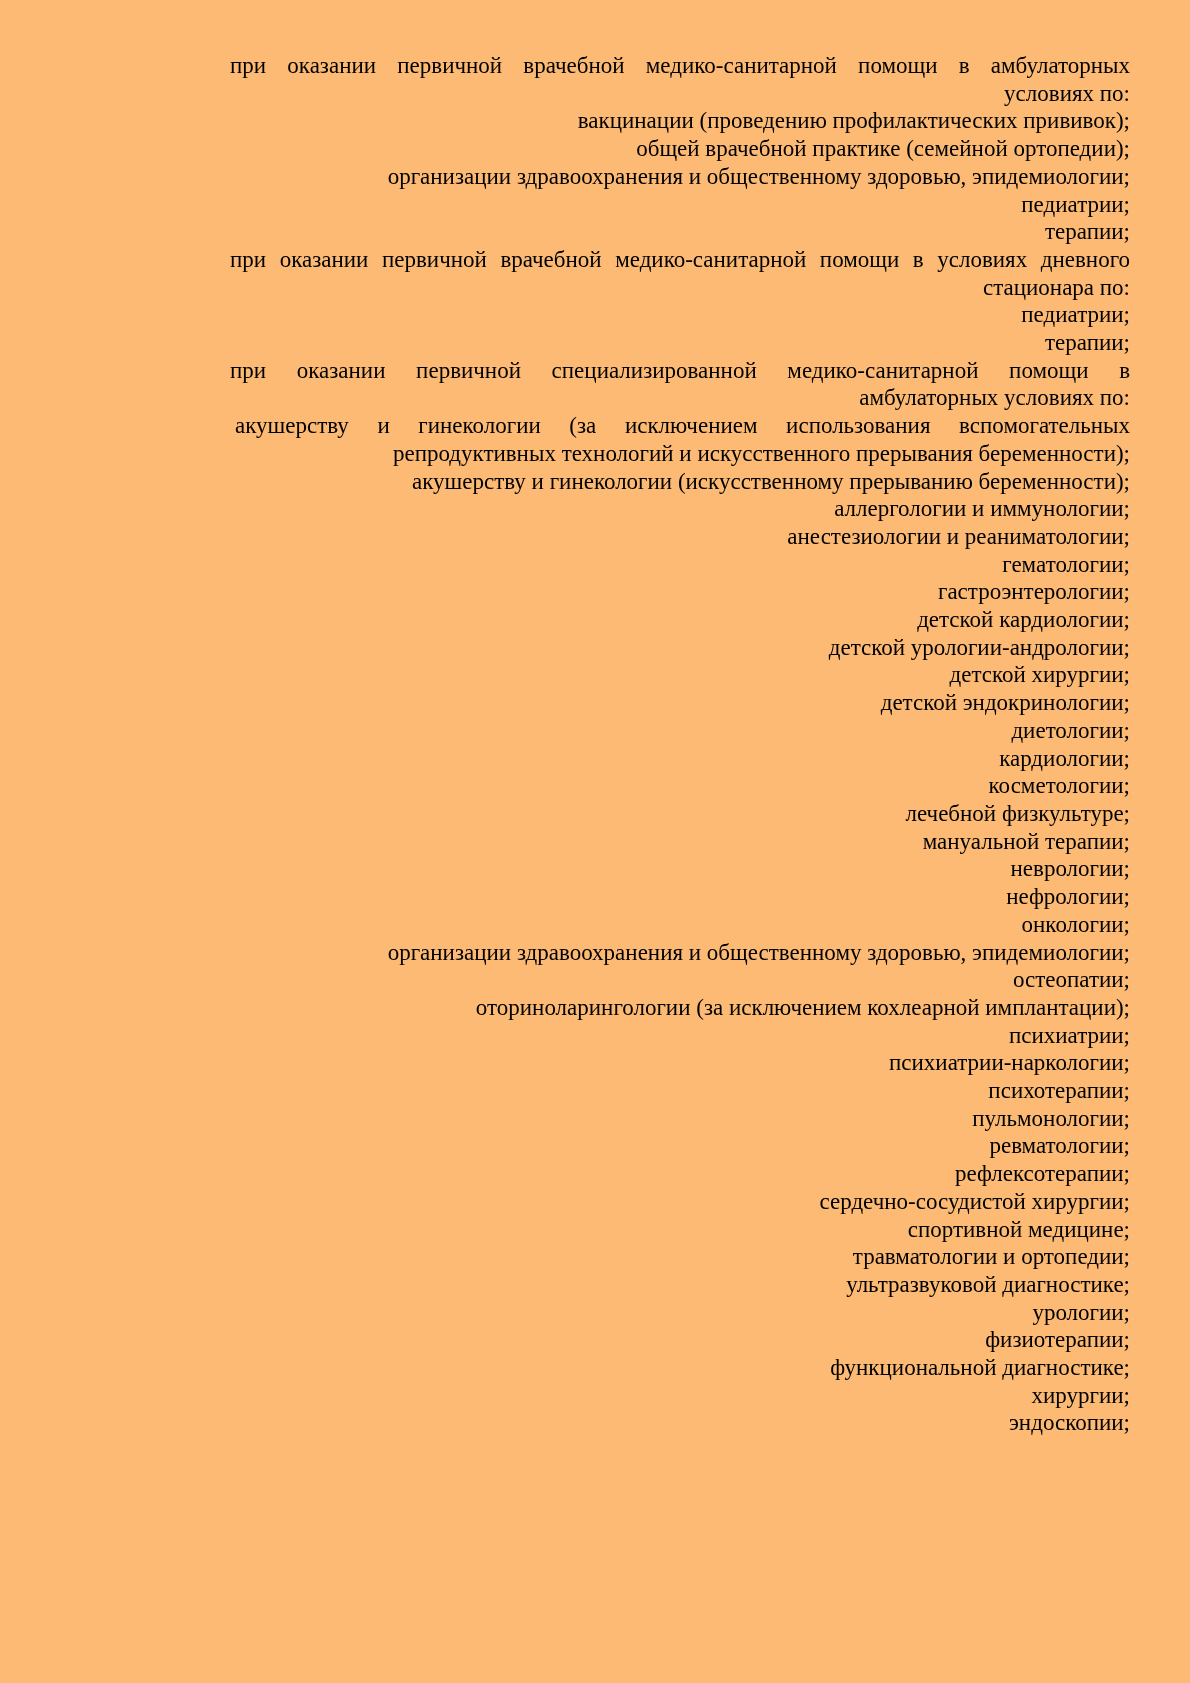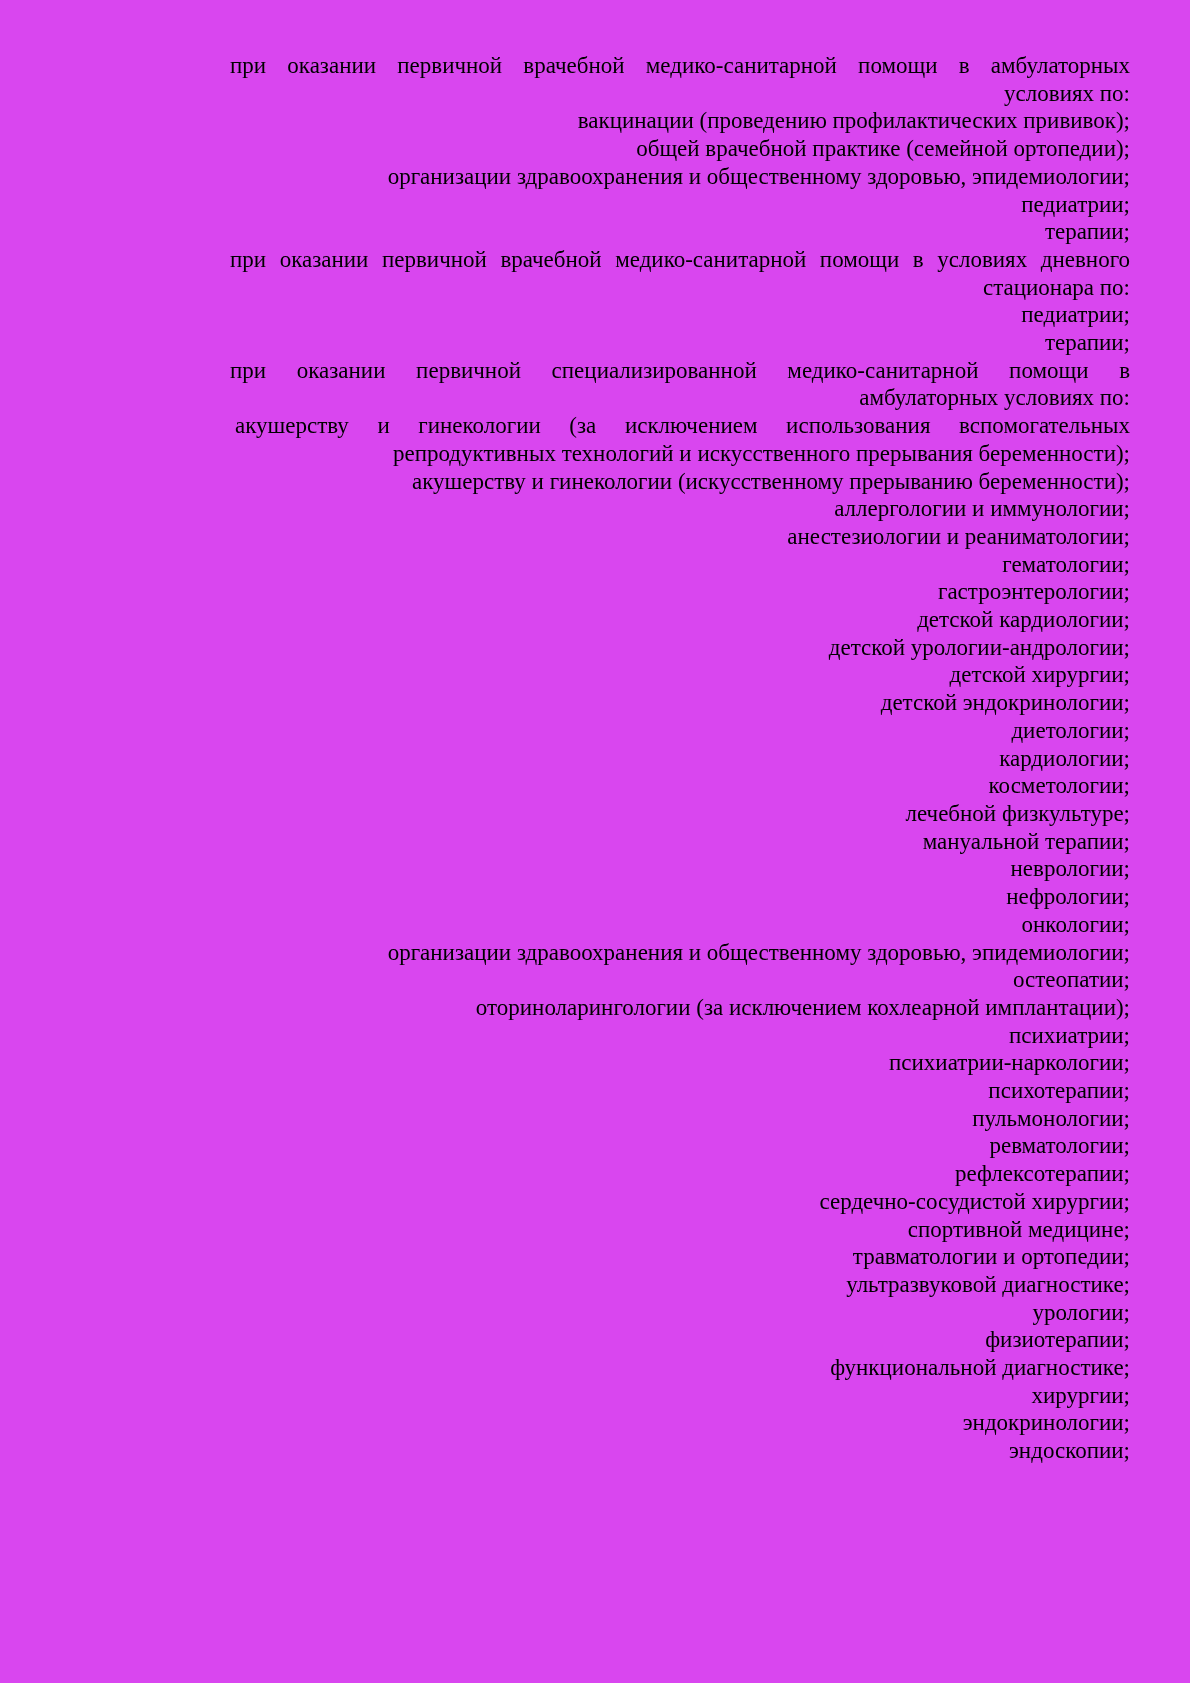--- a/index.html
+++ b/index.html
@@ -4,21 +4,21 @@
 <style>
   html, body {
     margin: 0;
     padding: 0;
     background: #ffffff;
   }
   .page {
     position: relative;
     width: 1190px;
     height: 1683px;
-    background: #d946ef;
+    background: #fdba74;
     overflow: hidden;
   }
   .content {
     position: absolute;
     left: 208px;
     top: 52px;
     width: 922px;
     font-family: "Liberation Serif", "DejaVu Serif", serif;
     font-size: 23px;
     line-height: 27.7px;
@@ -89,16 +89,15 @@
       <div class="line list-item">ревматологии;</div>
       <div class="line list-item">рефлексотерапии;</div>
       <div class="line list-item">сердечно-сосудистой хирургии;</div>
       <div class="line list-item">спортивной медицине;</div>
       <div class="line list-item">травматологии и ортопедии;</div>
       <div class="line list-item">ультразвуковой диагностике;</div>
       <div class="line list-item">урологии;</div>
       <div class="line list-item">физиотерапии;</div>
       <div class="line list-item">функциональной диагностике;</div>
       <div class="line list-item">хирургии;</div>
-      <div class="line list-item">эндокринологии;</div>
       <div class="line list-item">эндоскопии;</div>
     </div>
 </div>
 
 </body></html>

